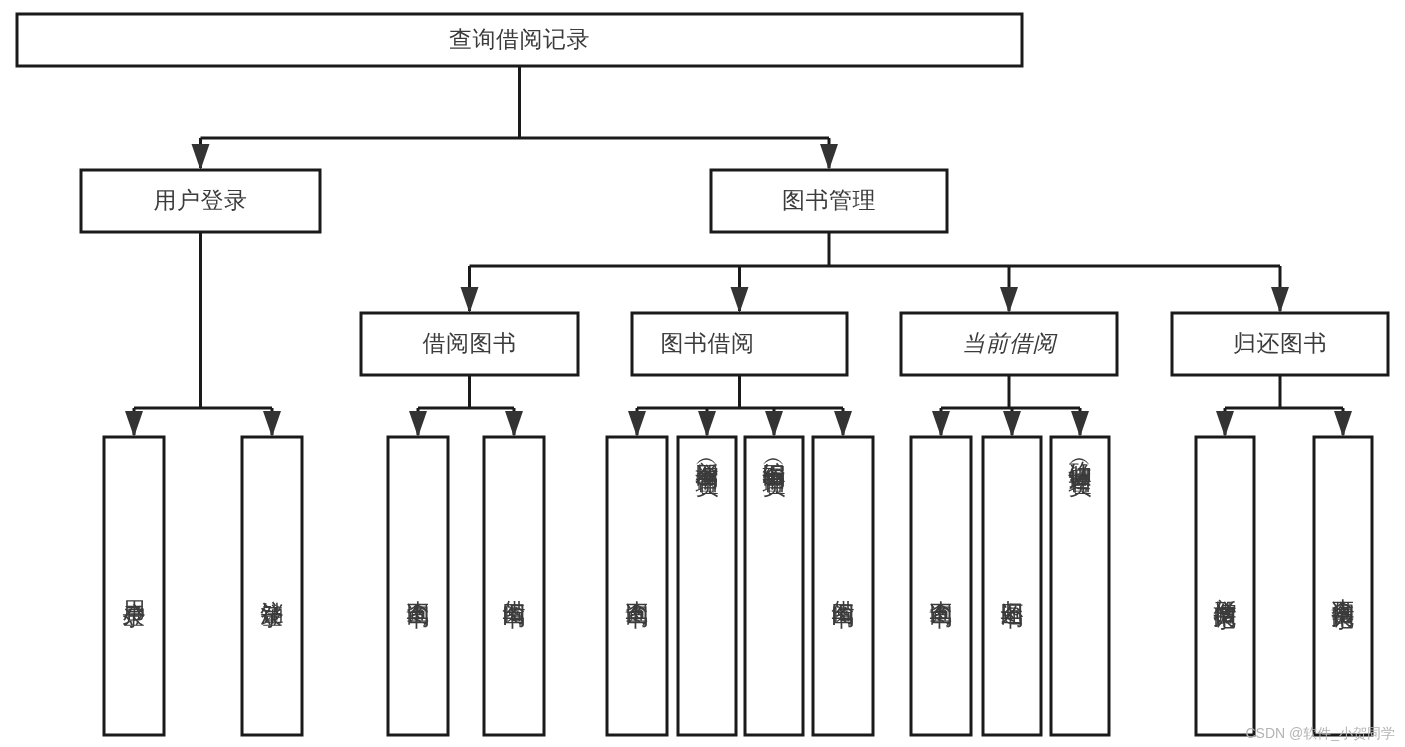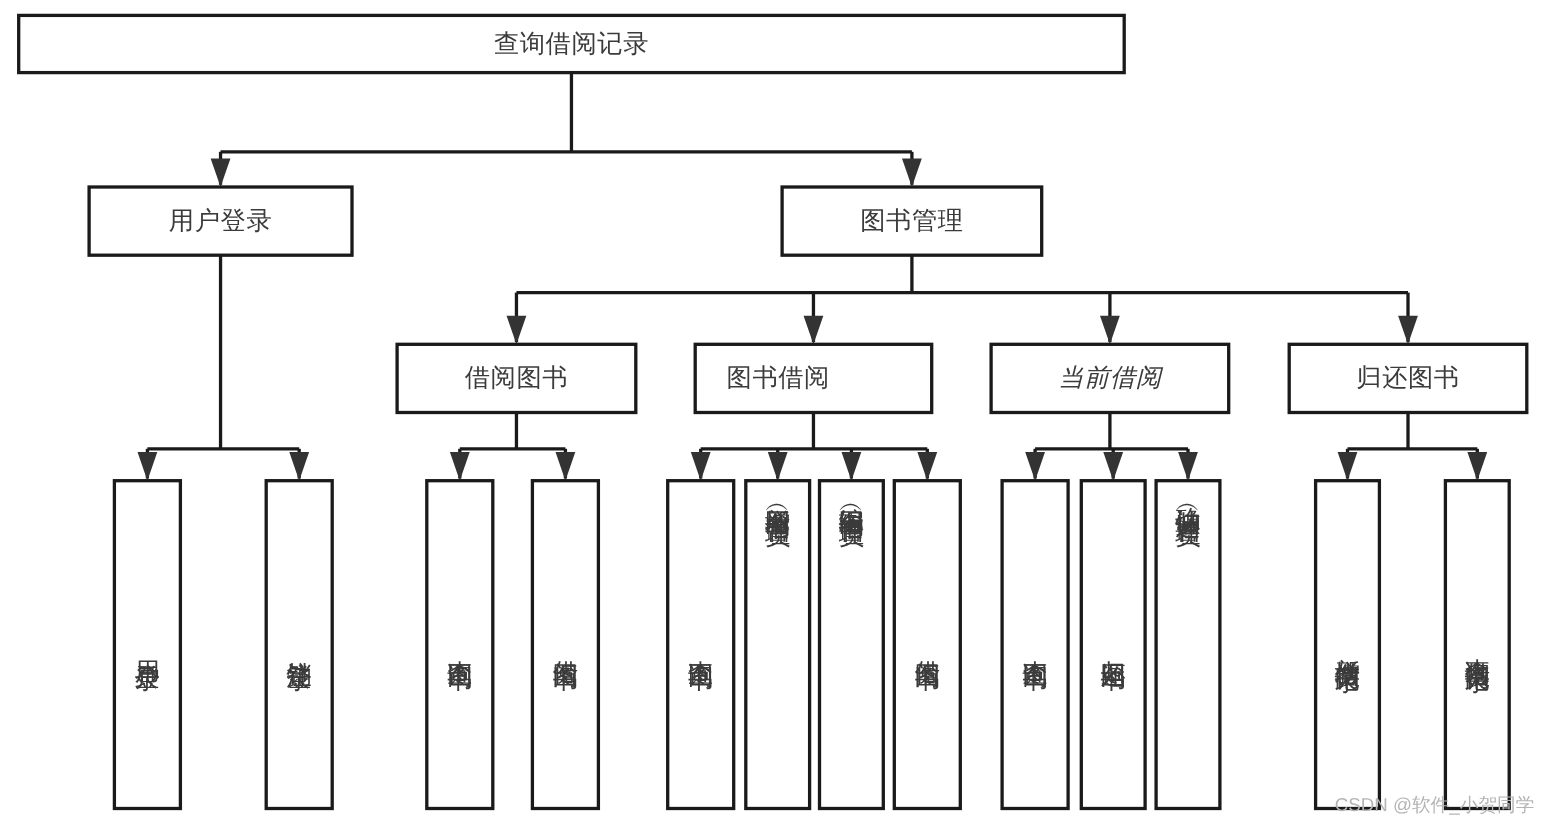--- a/index.html
+++ b/index.html
@@ -64,21 +64,21 @@
     line-height: 1.0;
   }
   .node-label.vertical.top-aligned {
     justify-content: flex-start;
     padding-top: 6px;
   }
   .watermark {
     position: absolute;
     right: 10px;
     bottom: 4px;
-    font-size: 17px;
+    font-size: 14px;
     color: #b4b4b4;
     font-family: "Liberation Sans", "DejaVu Sans", sans-serif;
     white-space: nowrap;
   }
 </style>
 </head>
 <body>
 
 <div id="diagram-root">
 

